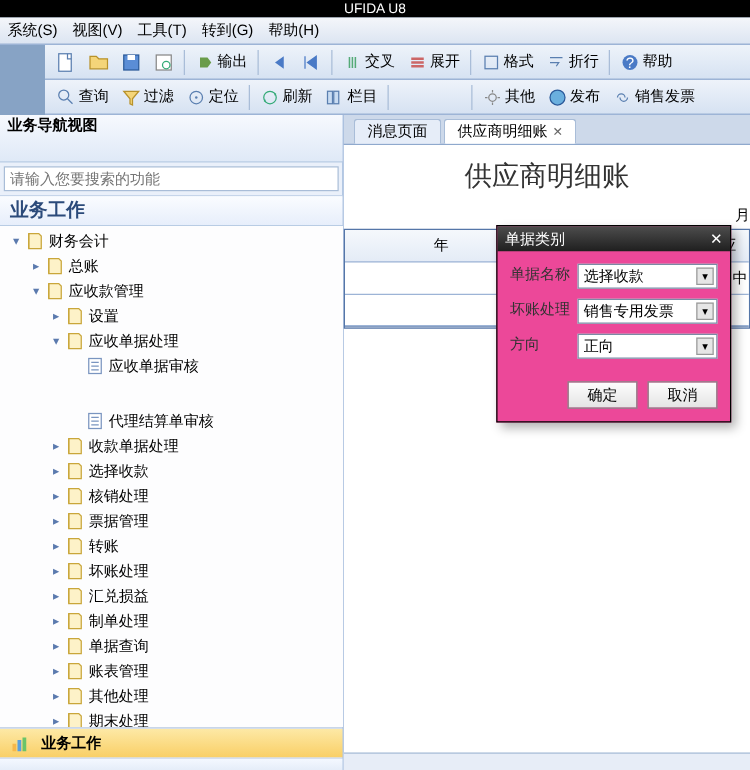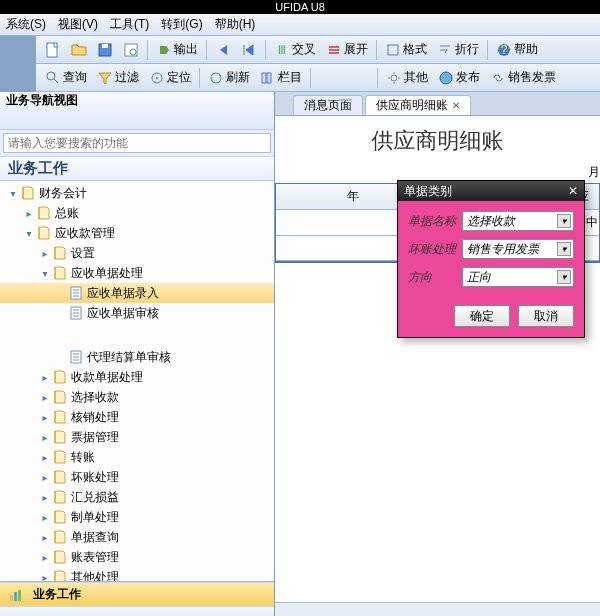--- a/index.html
+++ b/index.html
@@ -19,34 +19,34 @@
 .section-head { height: 24px; background: linear-gradient(#fafcff, #e7eefb); border-bottom: 1px solid #b8cce4; display: flex; align-items: center; padding: 0 8px; font-size: 15px; font-weight: bold; color: #2b4a7a; }
 .tree { flex: 1; overflow-y: auto; background: #fdfdfe; padding: 2px 0; }
 .tree-item { display: flex; align-items: center; height: 20px; padding: 0 4px; cursor: pointer; }
 .tree-item.selected { background: linear-gradient(#fdebb8, #fbd77f); }
 .twisty { width: 14px; text-align: center; color: #5b7aae; font-size: 10px; }
 .nicon { width: 16px; height: 16px; margin-right: 3px; }
 .bottom-tabs { border-top: 1px solid #9db4d6; }
 .bottom-tab { height: 24px; display: flex; align-items: center; padding: 0 8px; gap: 6px; background: linear-gradient(#f4f8ff, #e5edf9); border-top: 1px solid #cdd9ea; cursor: pointer; }
 .bottom-tab.active { background: linear-gradient(#fde9a6, #f9cf66); font-weight: bold; }
 .content { flex: 1; background: #d3dff0; position: relative; display: flex; flex-direction: column; }
-.tabstrip { height: 24px; display: flex; align-items: flex-end; padding: 0 18px; gap: 2px; background: #cdd9ea; border-bottom: 1px solid #8fa9cd; }
+.tabstrip { height: 24px; display: flex; align-items: flex-end; padding: 0 8px; gap: 2px; background: #cdd9ea; border-bottom: 1px solid #8fa9cd; }
 .tab { height: 20px; padding: 0 10px; display: flex; align-items: center; background: #e6edf8; border: 1px solid #a9bdd8; border-bottom: none; border-radius: 3px 3px 0 0; cursor: pointer; gap: 4px; }
 .tab.active { background: #fff; }
 .tab .x { color: #666; font-size: 10px; }
 .docwrap { flex: 1; background: #fff; margin: 0; display: flex; flex-direction: column; }
 .doc-title { text-align: center; font-size: 22px; color: #333; padding: 10px 0 6px; }
 .grid { border: 1px solid #5576a8; }
 .grid-row { display: flex; height: 26px; }
 .grid-row.head { background: linear-gradient(#f5f8fc, #e3ebf6); }
 .grid-cell { border-right: 1px solid #9db4d6; border-bottom: 1px solid #9db4d6; display: flex; align-items: center; justify-content: center; }
 .dialog { position: absolute; top: 88px; left: 122px; width: 188px; background: #ec4899; border: 1px solid #000; box-shadow: 4px 4px 8px rgba(0,0,0,.3); }
 .dlg-title { height: 20px; background: linear-gradient(#4d4d4d, #1f1f1f); color: #fff; display: flex; align-items: center; justify-content: space-between; padding: 0 6px; font-size: 12px; }
 .dlg-body { padding: 10px 10px 6px; }
-.dlg-row { display: flex; align-items: center; margin-bottom: 8px; font-style: italic; }
+.dlg-row { display: flex; align-items: flex-start; margin-bottom: 8px; }
 .dlg-row label { width: 54px; color: #333; }
 .dlg-row .combo { flex: 1; height: 20px; border: 1px solid #7a8ba5; background: #fff; display: flex; align-items: center; justify-content: space-between; padding: 0 2px 0 4px; }
 .dlg-row .combo .arrow { width: 14px; height: 14px; background: #e6e6e6; border: 1px solid #999; text-align: center; line-height: 12px; font-size: 9px; }
 .dlg-btns { display: flex; justify-content: flex-end; gap: 8px; padding: 4px 10px 10px; }
 .dlg-btns button { width: 56px; height: 22px; border: 1px solid #888; background: linear-gradient(#fdfdfd, #e4e4e4); cursor: pointer; }
 .scrollcorner { position: absolute; right: 0; bottom: 0; height: 14px; width: 100%; background: #e7edf7; border-top: 1px solid #a9bdd8; }
 </style>
 </head>
 <body>
 
@@ -241,28 +241,20 @@
           </svg>
           <span>设置</span>
         </div>
         <div class="tree-item" style="padding-left: 38px;">
           <span class="twisty">▾</span>
           <svg class="nicon" viewBox="0 0 16 16">
             <path d="M3 2h8l2 2v10H3z" fill="#fdf2c8" stroke="#c9a63a"></path>
             <path d="M3 2v12" stroke="#c9a63a"></path>
           </svg>
           <span>应收单据处理</span>
-        </div>
-        <div class="tree-item selected" style="padding-left: 54px;">
-          <span class="twisty"></span>
-          <svg class="nicon" viewBox="0 0 16 16">
-            <rect x="3" y="2" width="10" height="12" fill="#fff" stroke="#7a95c0"></rect>
-            <path d="M5 5h6M5 8h6M5 11h6" stroke="#7a95c0"></path>
-          </svg>
-          <span>应收单据录入</span>
         </div>
         <div class="tree-item" style="padding-left: 54px;">
           <span class="twisty"></span>
           <svg class="nicon" viewBox="0 0 16 16">
             <rect x="3" y="2" width="10" height="12" fill="#fff" stroke="#7a95c0"></rect>
             <path d="M5 5h6M5 8h6M5 11h6" stroke="#7a95c0"></path>
           </svg>
           <span>应收单据审核</span>
         </div>
         <div class="tree-item" style="padding-left: 54px; margin-top: 24px;">

